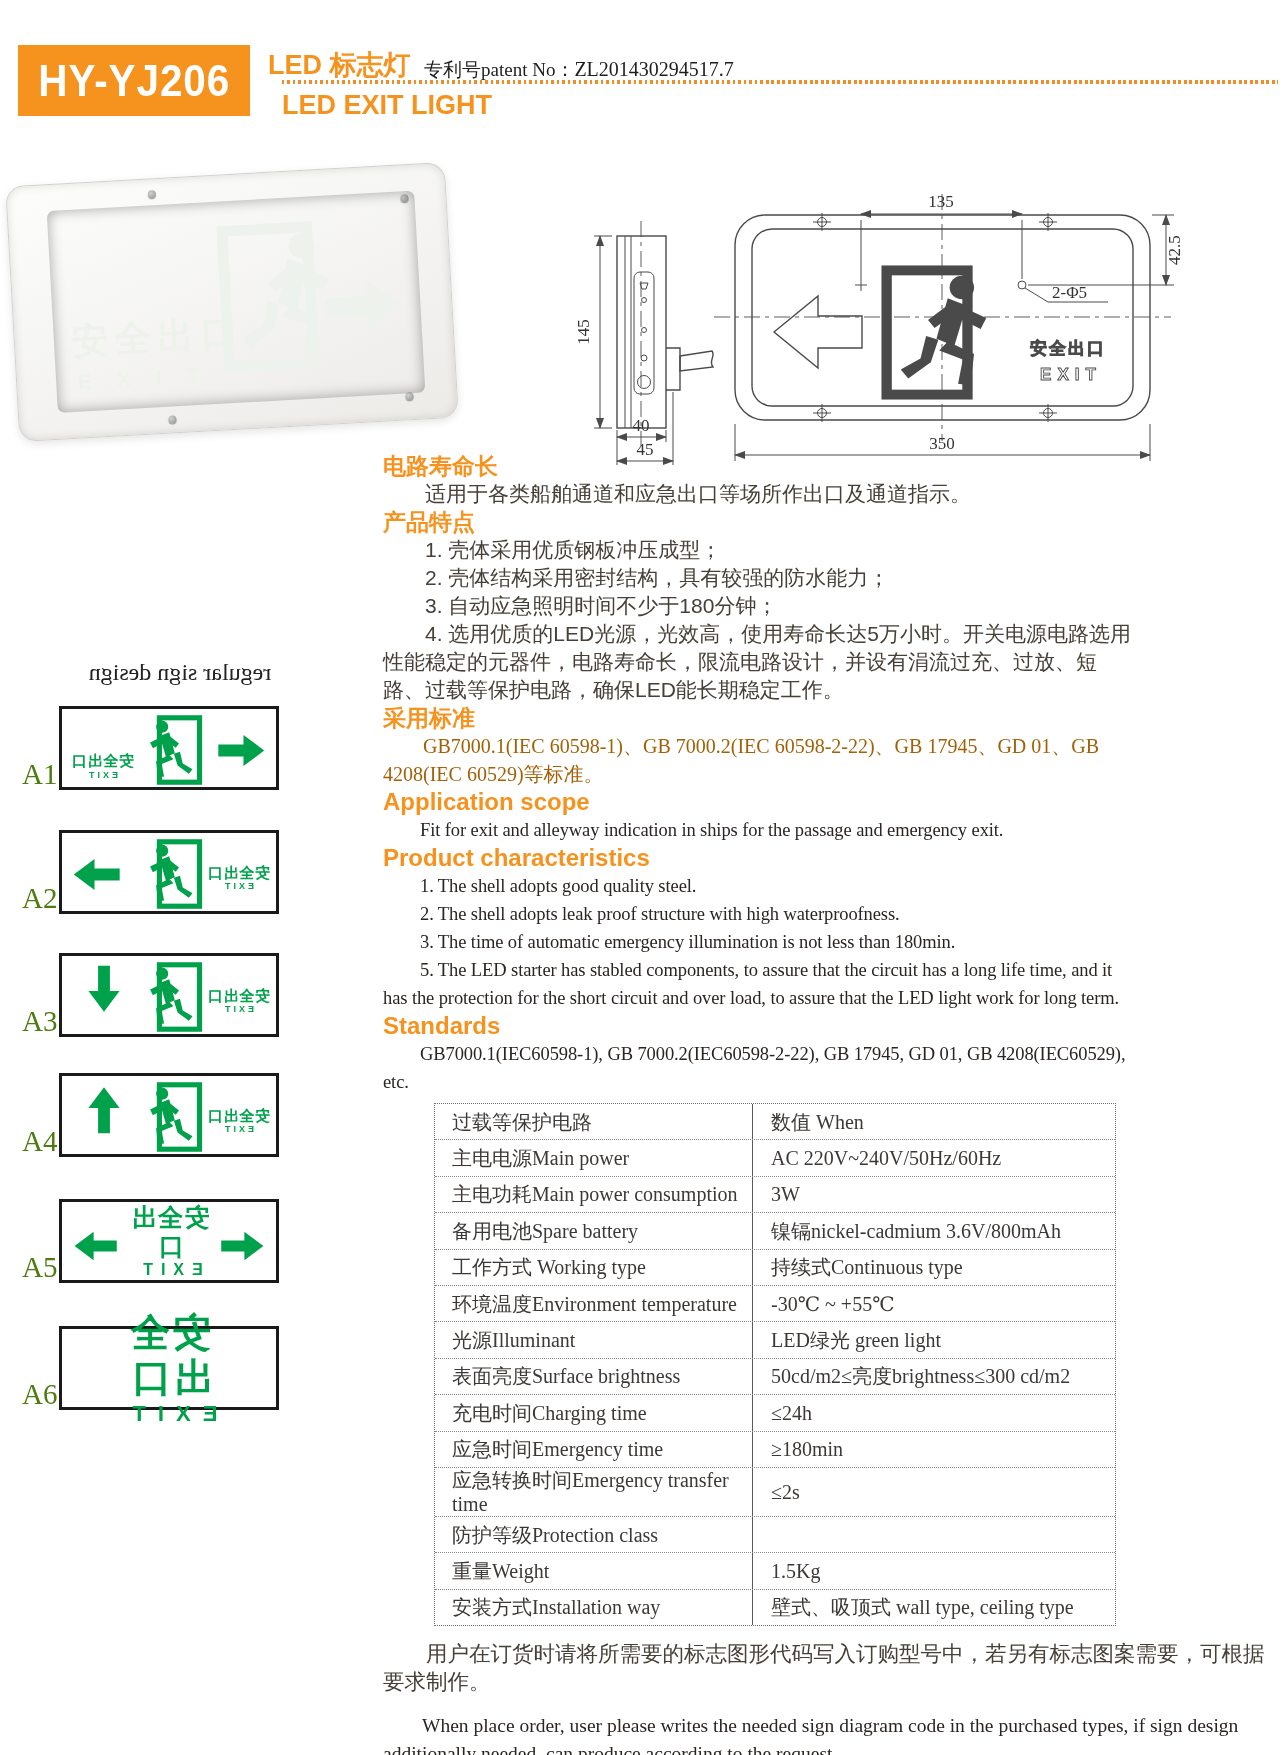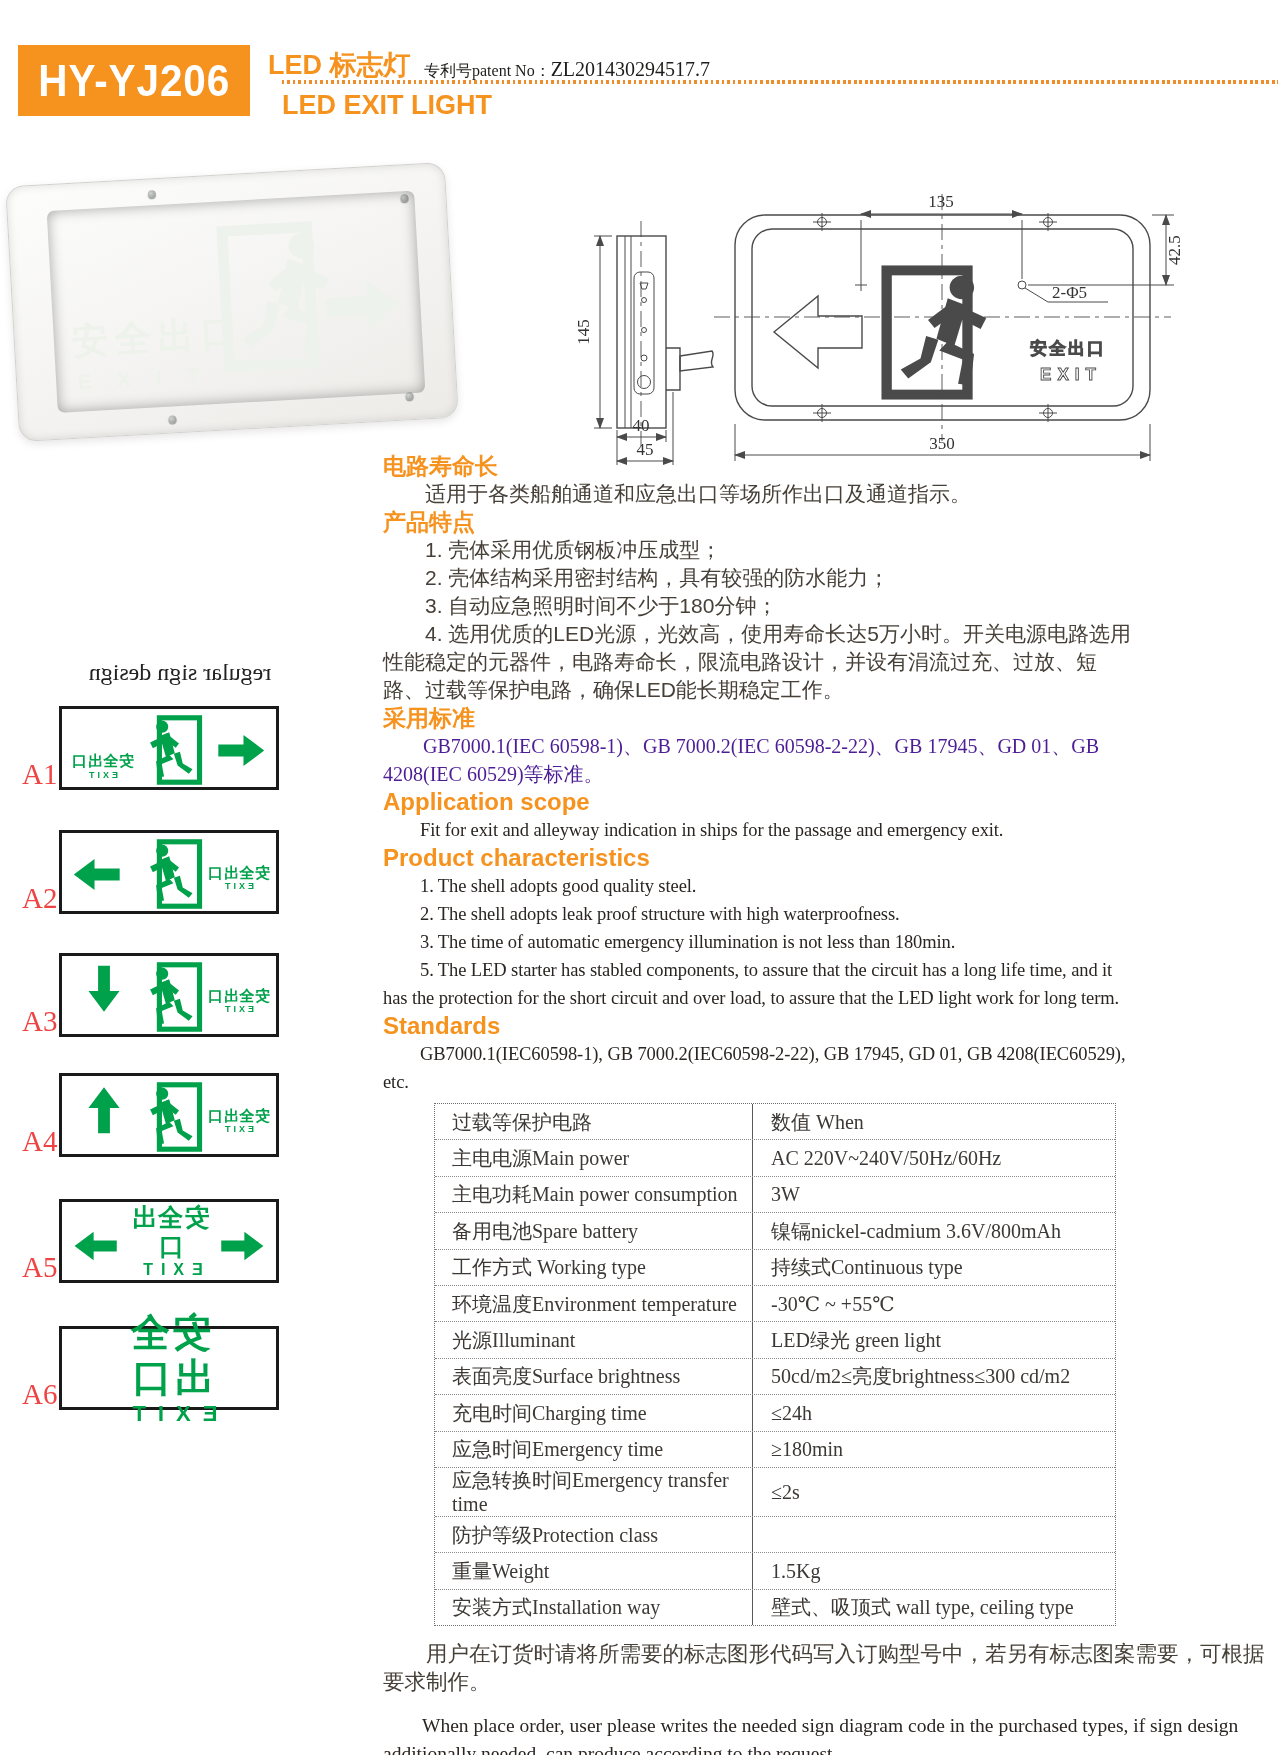--- a/index.html
+++ b/index.html
@@ -11,21 +11,21 @@
   *{margin:0;padding:0;box-sizing:border-box}
   html,body{background:#ffffff}
   .page{position:relative;width:1286px;height:1755px;background:#fff;overflow:hidden;font-family:var(--serif);color:#2b2522}
 
   
   .logo-box{position:absolute;left:18px;top:45px;width:232px;height:71px;background:var(--accent);
     display:flex;align-items:center;justify-content:center}
   .logo-box span{font:700 44px/1 var(--sans);color:#fff;letter-spacing:1px;transform:scaleX(.92)}
   .title-cn{position:absolute;left:268px;top:52px;font:700 27px/1 var(--sans);color:var(--accent)}
   .patent{position:absolute;left:424px;top:57px;font:20px/1.2 var(--serif);color:#1d1d1b}
-  .patent .pfx{font-size:16px}
+  .patent .pfx{font-size:19px}
   .dotted-rule{position:absolute;left:282px;top:80px;width:996px;height:4px;
     background:repeating-linear-gradient(90deg,#ef8d2a 0 2.5px,transparent 2.5px 5.5px)}
   .title-en{position:absolute;left:282px;top:92px;font:700 27px/1 var(--sans);color:var(--accent)}
 
   
   .photo{position:absolute;left:12px;top:174px;width:440px;height:256px;transform:rotate(-3.2deg)}
   .ph-frame{position:absolute;inset:0;background:linear-gradient(160deg,#fdfdfc,#ecebe8);
     border:1px solid #d2d1cd;border-radius:18px;box-shadow:inset 0 0 10px rgba(0,0,0,.12),0 3px 8px rgba(0,0,0,.10)}
   .ph-panel{position:absolute;left:40px;right:32px;top:27px;bottom:27px;border-radius:7px;
     background:linear-gradient(155deg,#1d5745 0%,#29co 0,#2a6a54 45%,#377c62 100%);
@@ -42,21 +42,21 @@
   .tech .ln{stroke:#4a4a4a;stroke-width:1.4;fill:none}
   .tech .thin{stroke:#4a4a4a;stroke-width:1;fill:none}
   .tech .cl{stroke:#4a4a4a;stroke-width:.9;fill:none;stroke-dasharray:16 5 4 5}
   .tech text{font-family:var(--serif);font-size:17px;fill:#333}
   .tech .otext{fill:#fff;stroke:#4a4a4a;stroke-width:.9;font-weight:700;font-family:var(--sans)}
 
   
   .sd-title{position:absolute;left:62px;top:658px;width:236px;text-align:center;
     font:24px/1.2 var(--serif);color:#222;transform:scaleX(-1)}
   .sign{position:absolute;left:59px;width:220px;height:84px;border:3px solid #1a1a1a;background:#fff}
-  .s-label{position:absolute;left:22px;font:29px/1 var(--serif);color:#ef4444}
+  .s-label{position:absolute;left:22px;font:29px/1 var(--serif);color:#4d7c0f}
   .s-man{position:absolute;left:79px;top:6px;width:62px;height:70px;color:var(--green);transform:scaleX(-1)}
   .s-arrow{position:absolute;width:50px;height:37px;color:var(--green)}
   .a-right{right:9px;top:23px}
   .a-left{left:9px;top:23px;transform:rotate(180deg)}
   .a-down{left:17px;top:15px;transform:rotate(90deg)}
   .a-up{left:17px;top:15px;transform:rotate(-90deg)}
   .s-text{position:absolute;transform:scaleX(-1);color:var(--green);text-align:center;line-height:1.15;font-family:var(--sans)}
   .s-bl{left:8px;bottom:7px}
   .s-r{right:6px;top:31px}
   .s-cn{font-size:15px;font-weight:700;letter-spacing:1px}
@@ -67,21 +67,21 @@
   .big6 .s-cn{font-size:39px;letter-spacing:3px}
   .big6 .s-en{font-size:22px;letter-spacing:12px}
   .a5-left{left:10px;top:27px;width:46px;height:34px;transform:rotate(180deg)}
   .a5-right{right:10px;top:27px;width:46px;height:34px}
 
   
   .sections{position:absolute;left:383px;top:452px;width:748px}
   .h-cn{font:700 23px/28px var(--sans);color:var(--accent)}
   .h-en{font:700 24px/28px var(--sans);color:var(--accent)}
   .p-cn{font:21px/28px var(--sans);color:#474038;text-indent:2em}
-  .p-std{font:20px/28px var(--serif);color:#4c1d95;text-indent:2em}
+  .p-std{font:20px/28px var(--serif);color:#a16207;text-indent:2em}
   .p-en{font:18.5px/28px var(--serif);color:#2b2522;text-indent:2em;letter-spacing:-.1px}
 
   
   .tbl{position:absolute;left:434px;top:1103px;width:682px;height:523px;border:1.5px dotted #6f6f6f;
     display:flex;flex-direction:column;background:#fff}
   .trow{flex:1;display:flex;border-top:1.5px dotted #8a8a8a}
   .trow:first-child{border-top:none}
   .tname{width:318px;border-right:1.5px solid #5a5a5a;display:flex;align-items:center;padding-left:17px;
     font:20px/1.2 var(--serif);color:#3c3835}
   .tval{flex:1;display:flex;align-items:center;padding-left:18px;font:20px/1.2 var(--serif);color:#3c3835}

